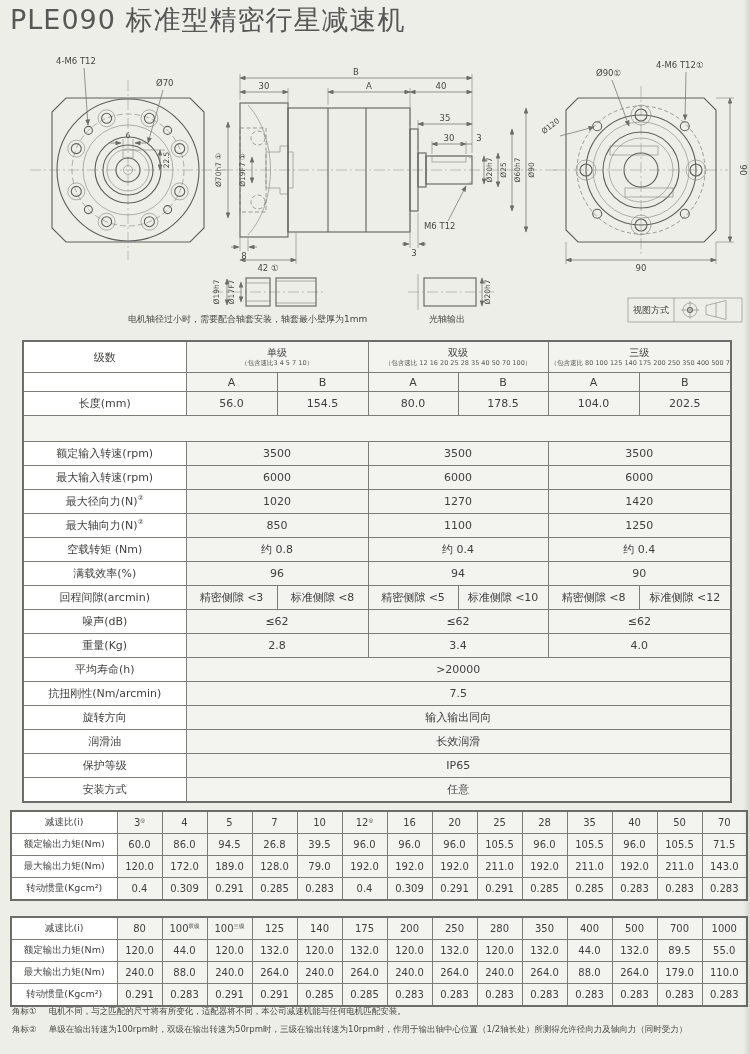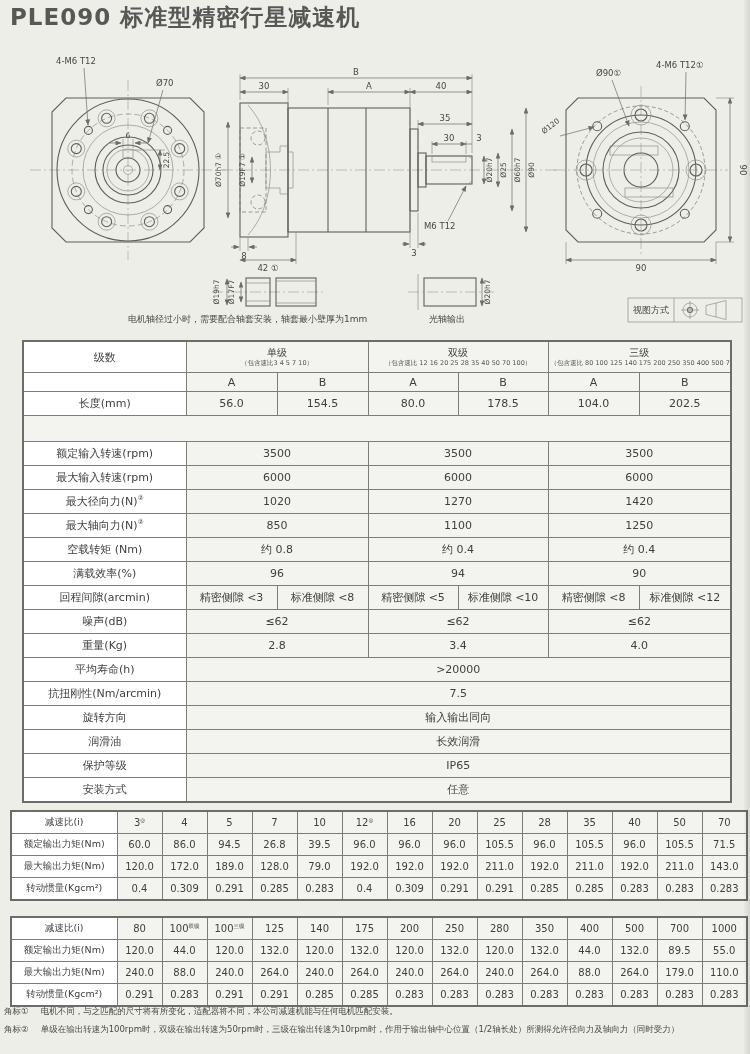--- a/index.html
+++ b/index.html
@@ -3,21 +3,21 @@
 <meta charset="utf-8">
 <style>
   html,body{margin:0;padding:0;}
   body{
     width:750px;height:1054px;position:relative;overflow:hidden;
     background:#edeee8;color:#3f3f3e;
     font-family:"DejaVu Sans", sans-serif;
   }
   .page-title{
     position:absolute;left:10px;top:2px;
-    font-size:23px;font-weight:bold;color:#575756;letter-spacing:1px;
+    font-size:27px;font-weight:normal;color:#575756;letter-spacing:1px;
   }
   .edge-shadow{position:absolute;right:0;top:0;width:7px;height:100%;
     background:linear-gradient(to right, rgba(0,0,0,0), rgba(0,0,0,0.10));}
   svg{position:absolute;left:0;top:48px;}
   svg text{fill:#474744;font-size:8.5px;font-family:"DejaVu Sans",sans-serif;}
   svg .t7{font-size:7.5px;}
   svg .t9{font-size:9px;}
   .ln{fill:none;stroke:#5f5f5c;stroke-width:1.1;}
   .tn{fill:none;stroke:#8a8a85;stroke-width:0.65;}
   .cl{fill:none;stroke:#9c9c96;stroke-width:0.6;stroke-dasharray:11 3 2 3;}
@@ -35,21 +35,21 @@
   .spec tr.gap td{height:25px;}
   .spec .gname{font-size:10px;line-height:12px;}
   .spec .grat{font-size:6.5px;line-height:8px;color:#55554f;}
   .spec sup{font-size:7px;}
   .rt{position:absolute;left:10px;width:736px;font-size:10px;border:2px solid #6c6c68;}
   .rt td{height:21px;}
   .rt td.lbl{font-size:9.5px;}
   .rt sup{font-size:5.5px;}
   #rt1{top:810px;}
   #rt2{top:916px;}
-  .fn{position:absolute;left:4px;white-space:nowrap;font-size:8.5px;color:#4a4a46;}
+  .fn{position:absolute;left:12px;white-space:nowrap;font-size:8.5px;color:#4a4a46;}
   .fn .mark{margin-right:12px;}
   #fn1{top:1006px;}
   #fn2{top:1024px;}
 </style>
 </head>
 <body>
 
 <div class="page-title">PLE090 标准型精密行星减速机</div>
 
 <svg width="750" height="292" viewBox="0 0 750 292">

